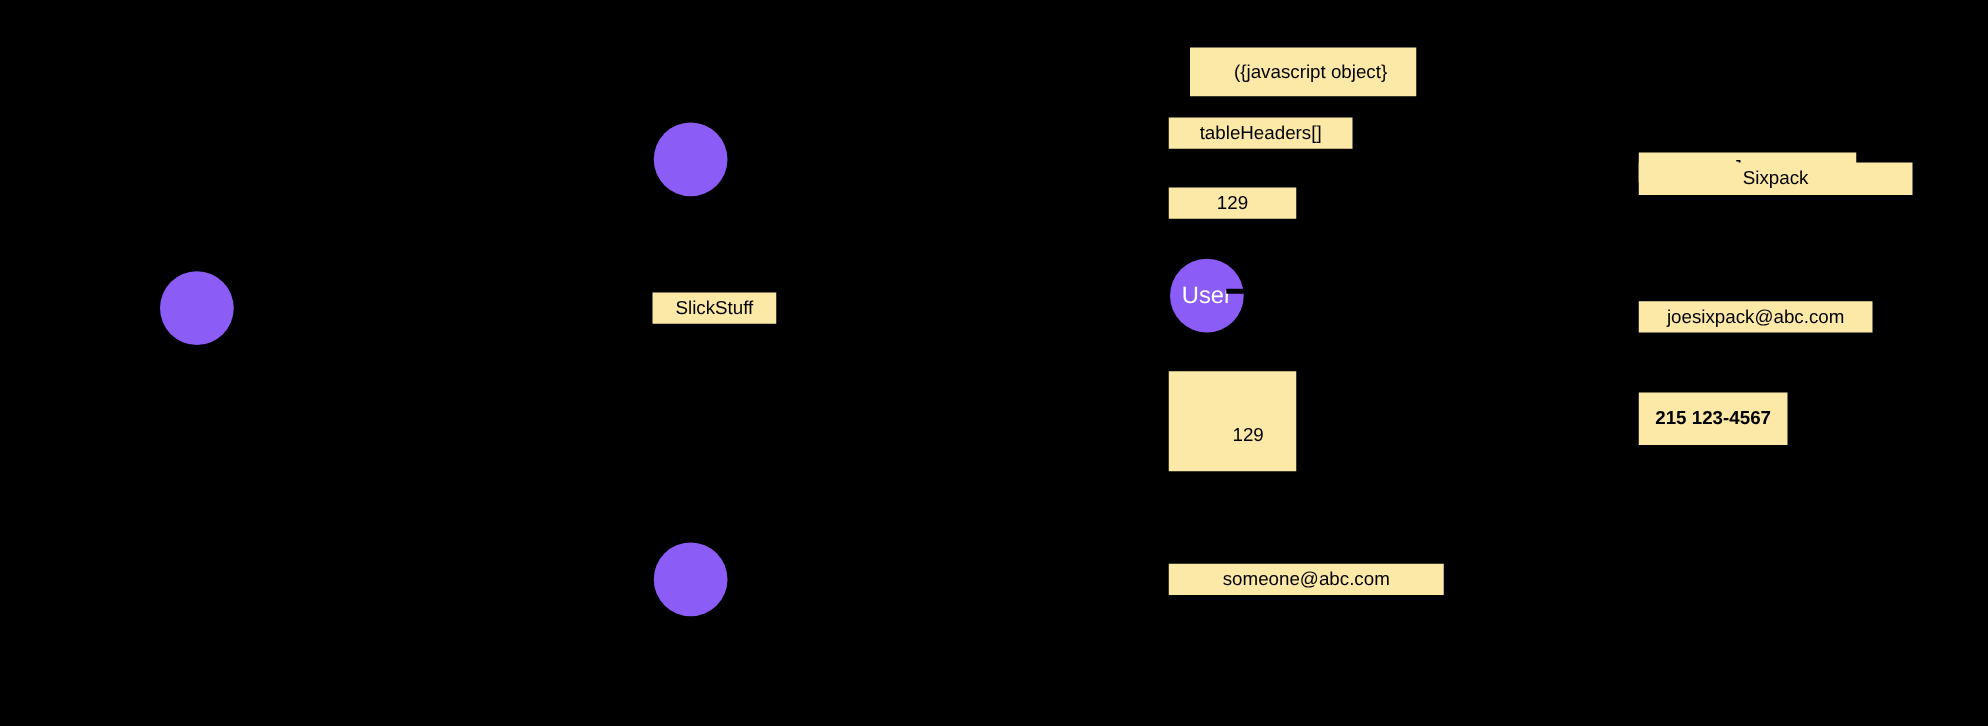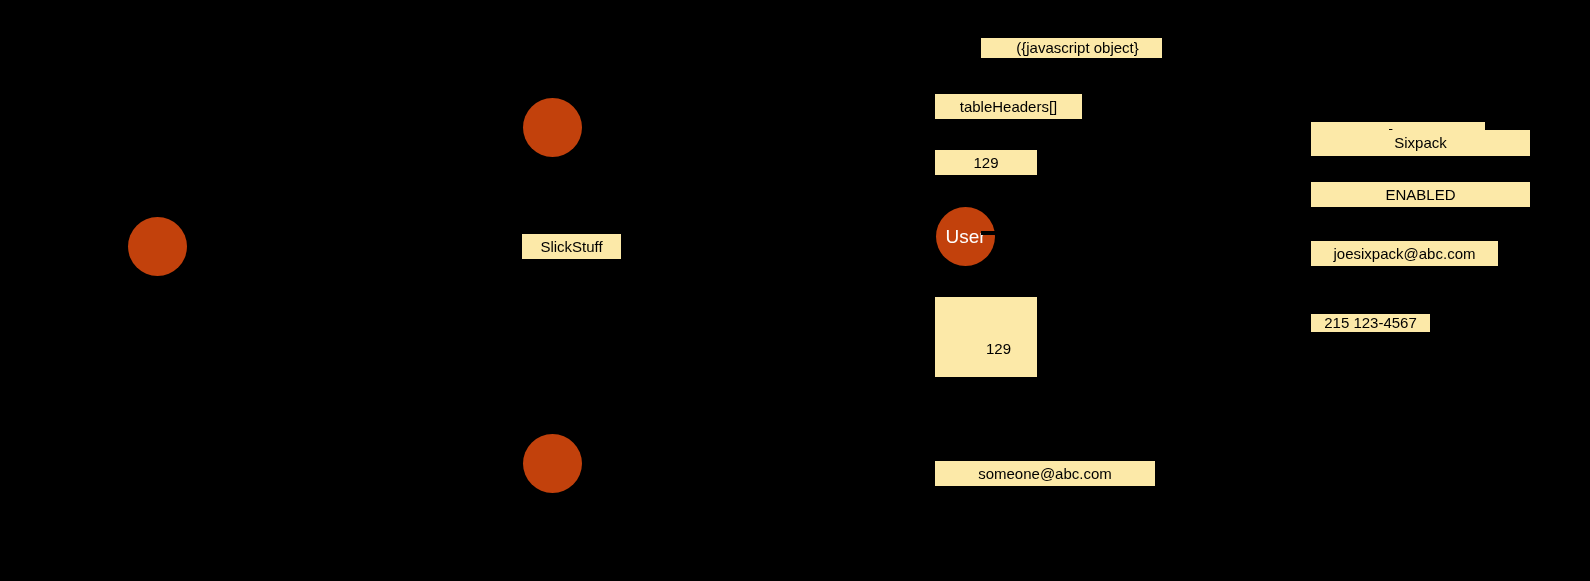--- a/index.html
+++ b/index.html
@@ -12,21 +12,21 @@
     position: relative;
     width: 1590px;
     height: 581px;
     background: #000000;
     overflow: hidden;
     font-family: "Liberation Sans", sans-serif;
   }
   .node {
     position: absolute;
     border-radius: 50%;
-    background: #c2410c;
+    background: #8b5cf6;
     display: flex;
     align-items: center;
     justify-content: center;
     color: #ffffff;
     font-size: 19px;
     line-height: 1;
     box-sizing: border-box;
   }
   .node-label {
     color: #ffffff;
@@ -76,41 +76,40 @@
 
   <div class="node" style="left:936px; top:207px; width:59px; height:59px;">
     <span class="node-label">User</span>
   </div>
   <div class="connector" style="left:981px; top:231px; width:16px; height:4px;"></div>
 
   <div class="node" style="left:523px; top:434px; width:59px; height:59px;">
     <span class="node-label"></span>
   </div>
 
-  <div class="label-box" style="left:981px; top:38px; width:181px; height:20px;padding-left:12px;">({javascript object}</div>
+  <div class="label-box" style="left:952px; top:38px; width:181px; height:39px;padding-left:12px;">({javascript object}</div>
 
   <div class="label-box" style="left:935px; top:94px; width:147px; height:25px;">tableHeaders[]</div>
 
   <div class="label-box" style="left:935px; top:150px; width:102px; height:25px;">129</div>
 
   <div class="label-box multi" style="left:935px; top:297px; width:102px; height:80px;">
     <span class="line">129</span>
     <span class="line">143</span>
     <span class="line">201</span>
     <span class="line">187</span>
   </div>
 
   <div class="label-box" style="left:522px; top:234px; width:99px; height:25px;">SlickStuff</div>
 
-  <div class="label-box" style="left:935px; top:451px; width:220px; height:25px;margin-top:10px;">someone@abc.com</div>
+  <div class="label-box" style="left:935px; top:451px; width:220px; height:25px;">someone@abc.com</div>
 
 
   <div class="label-box" style="left:1311px; top:83px; width:174px; height:24px;margin-top:39px;">Joe</div>
 
   <div class="label-box" style="left:1311px; top:130px; width:219px; height:26px;">Sixpack</div>
 
-  <div class="label-box" style="left:1311px; top:182px; width:219px; height:25px;">ENABLED</div>
 
   <div class="label-box" style="left:1311px; top:241px; width:187px; height:25px;">joesixpack@abc.com</div>
 
-  <div class="label-box" style="left:1311px; top:314px; width:119px; height:18px;">215 123-4567</div>
+  <div class="label-box" style="left:1311px; top:314px; width:119px; height:42px;font-weight:bold;">215 123-4567</div>
 
 </div>
 
 </body></html>

